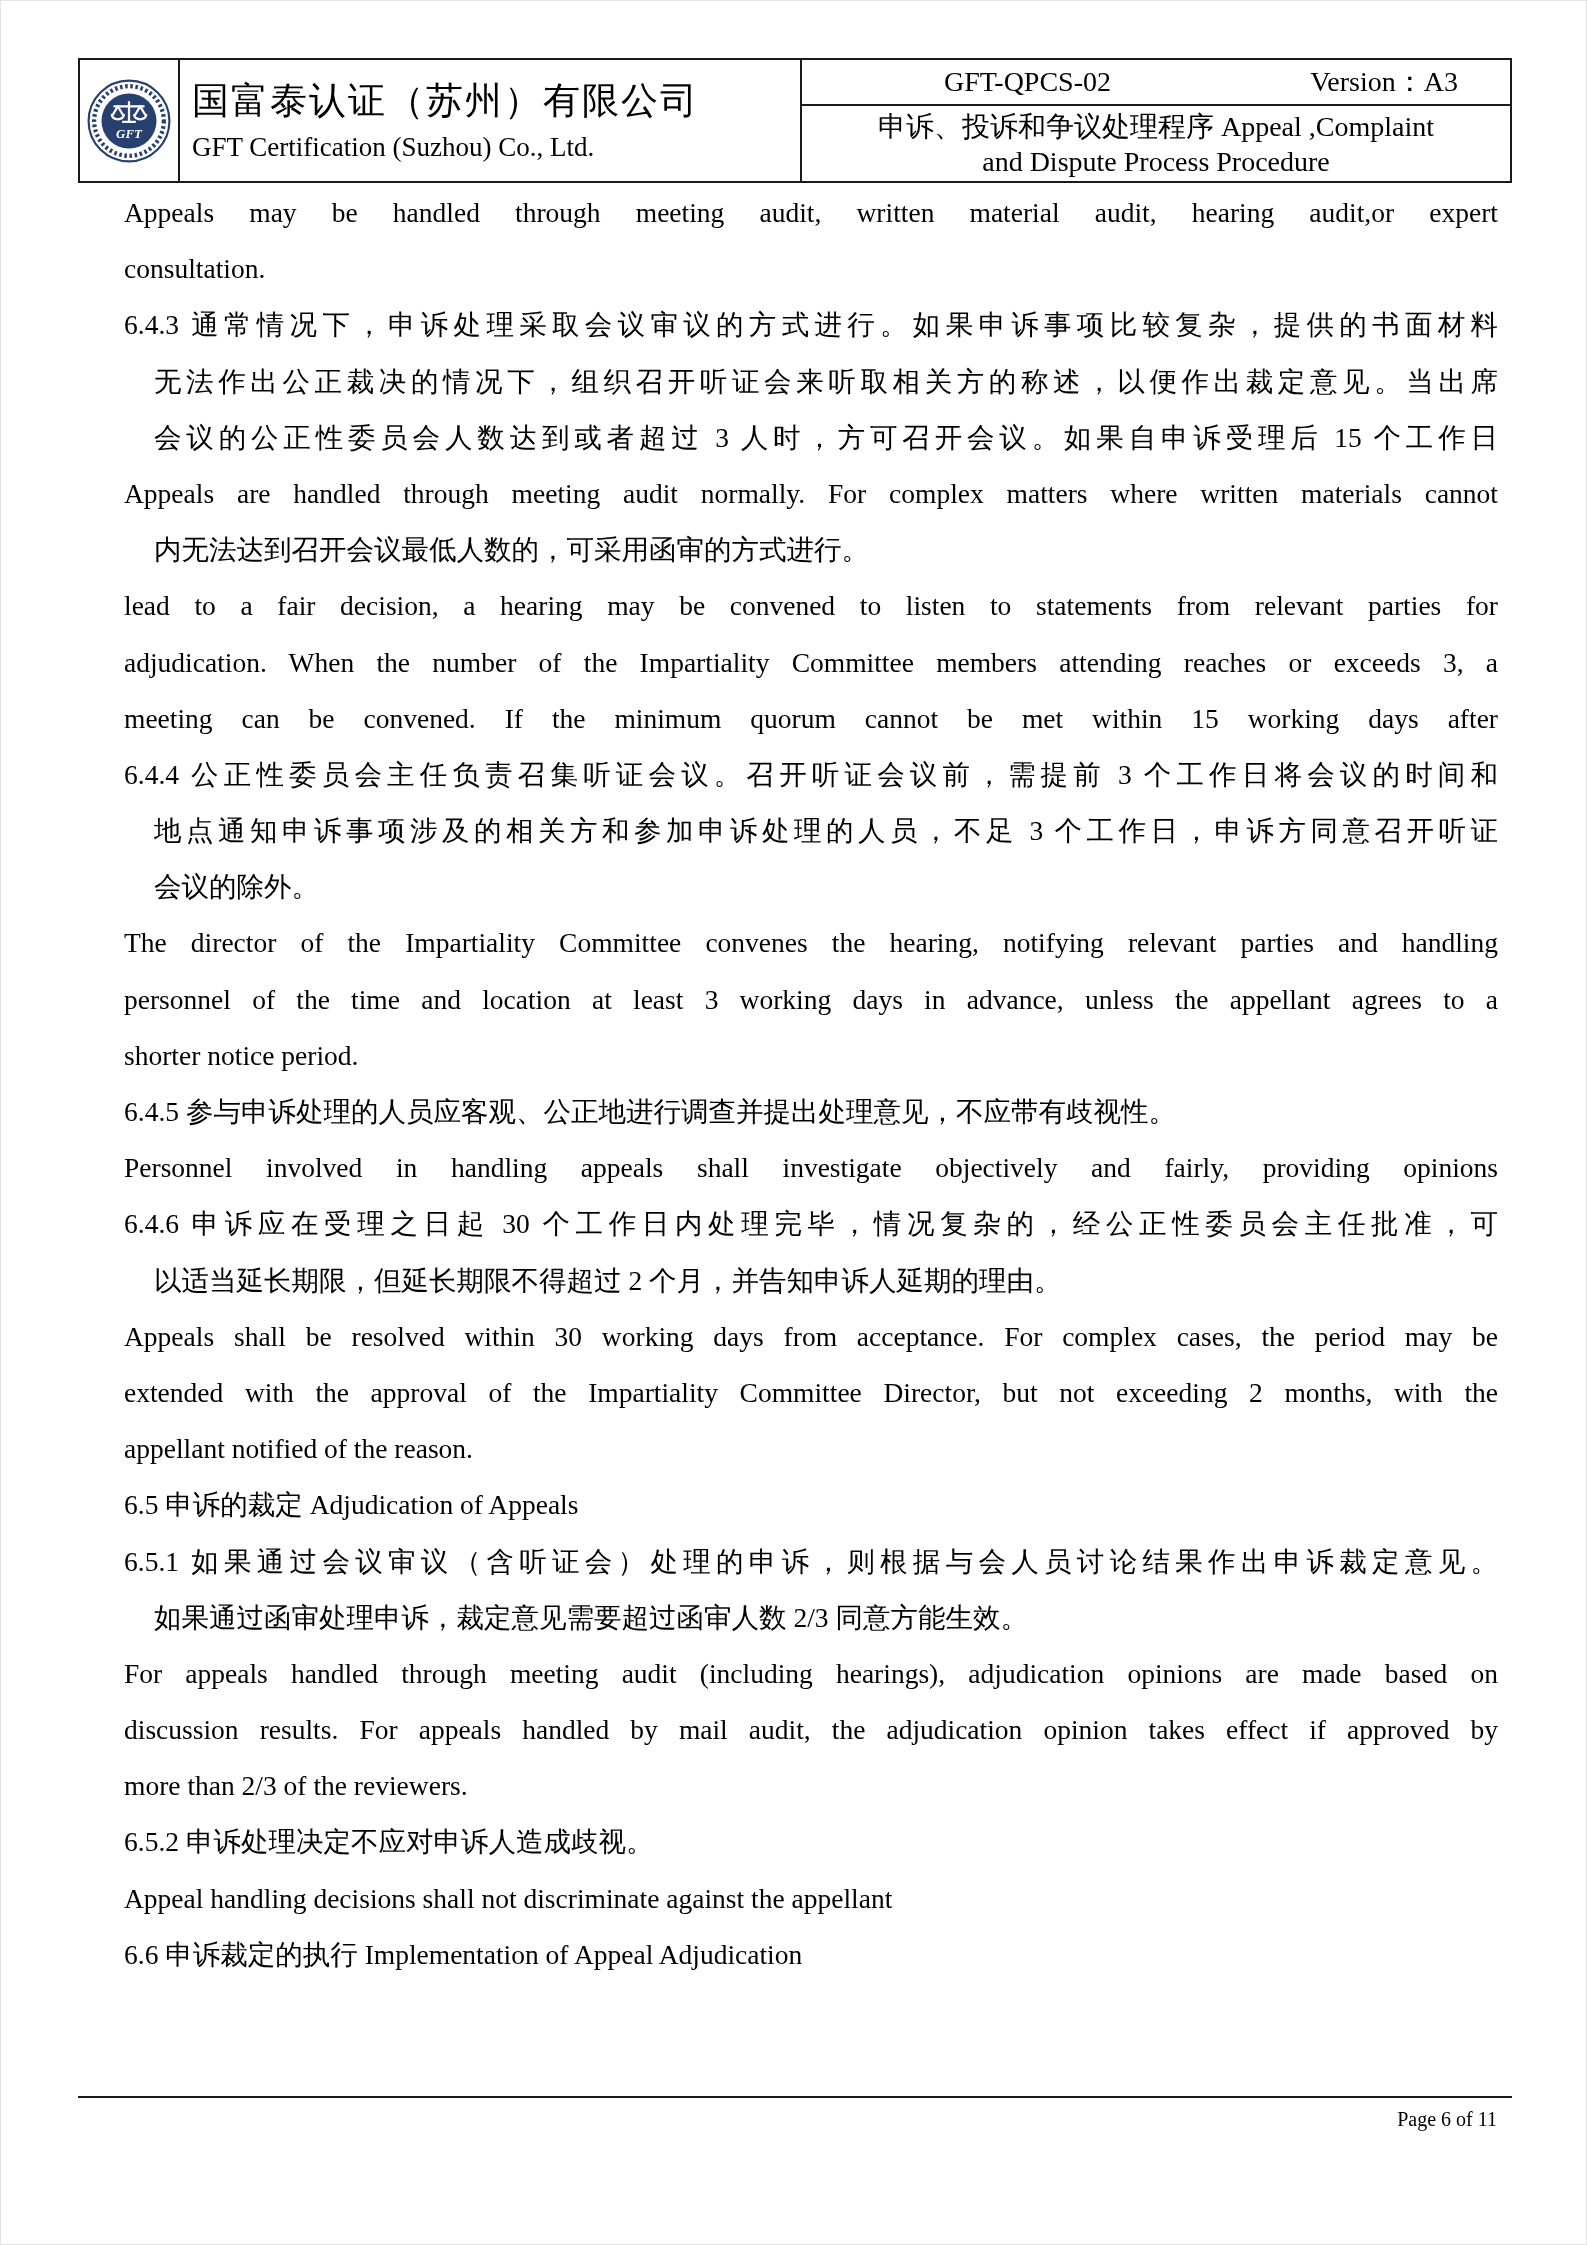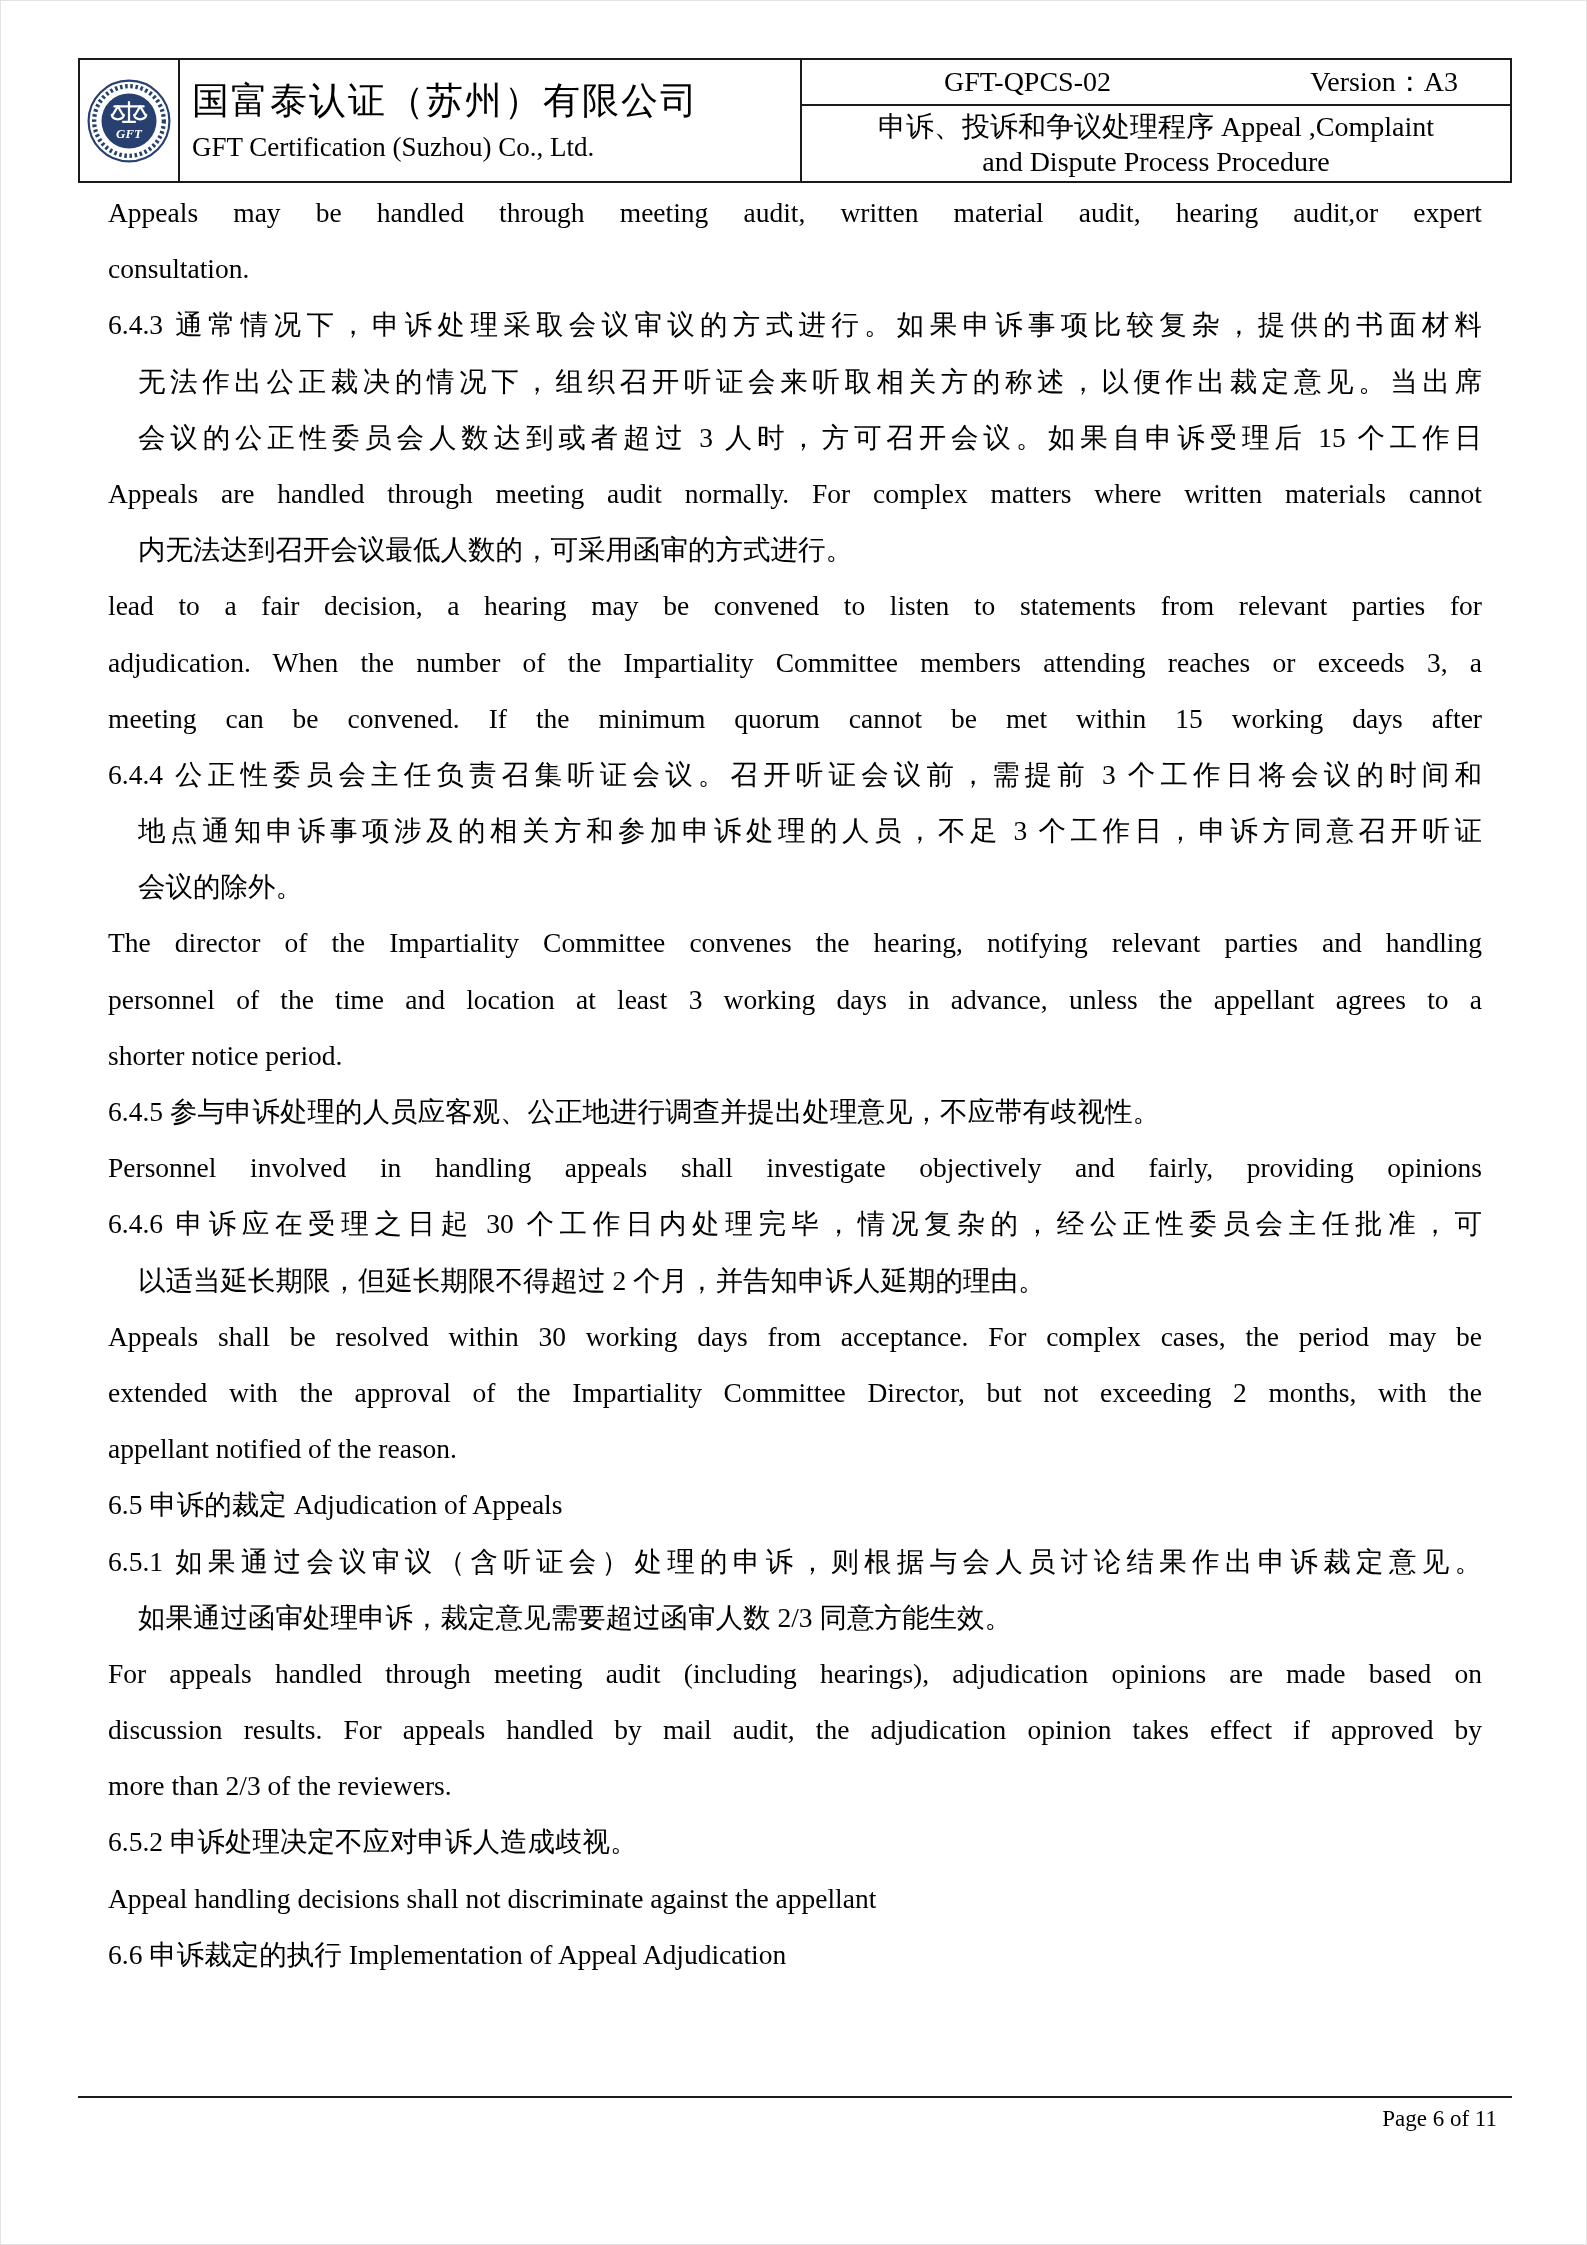--- a/index.html
+++ b/index.html
@@ -24,31 +24,31 @@
   .doc-row{
     height:44px;border-bottom:2px solid #1a1a1a;display:flex;align-items:center;
     justify-content:space-between;padding:0 52px 0 142px;font-size:28px;
   }
   .title-row{flex:1;display:flex;flex-direction:column;align-items:center;justify-content:center;font-size:28px;line-height:35px;text-align:center;}
 
   
   .logo{width:86px;height:86px;position:relative;display:flex;align-items:flex-end;justify-content:center;}
 
   
-  .content{position:absolute;left:108px;top:185px;width:1374px;}
+  .content{position:absolute;left:124px;top:185px;width:1374px;}
   .line{
     height:56.2px;line-height:56.2px;font-size:27.5px;
     text-align:justify;text-align-last:left;white-space:normal;overflow:visible;
   }
   .j{text-align-last:justify;}
   .ind{padding-left:30px;}
 
   
   .footer-rule{position:absolute;left:78px;top:2096px;width:1434px;height:0;border-top:2px solid #1a1a1a;}
-  .footer-page{position:absolute;right:90px;top:2102px;font-size:23px;line-height:34px;}
+  .footer-page{position:absolute;right:90px;top:2102px;font-size:20px;line-height:34px;}
 </style>
 </head>
 <body>
 
 <div class="page-edge"></div>
 
 <div class="hdr">
   <div class="cell logo-cell">
     <div class="logo">
       <svg width="86" height="86" viewBox="0 0 100 100">

